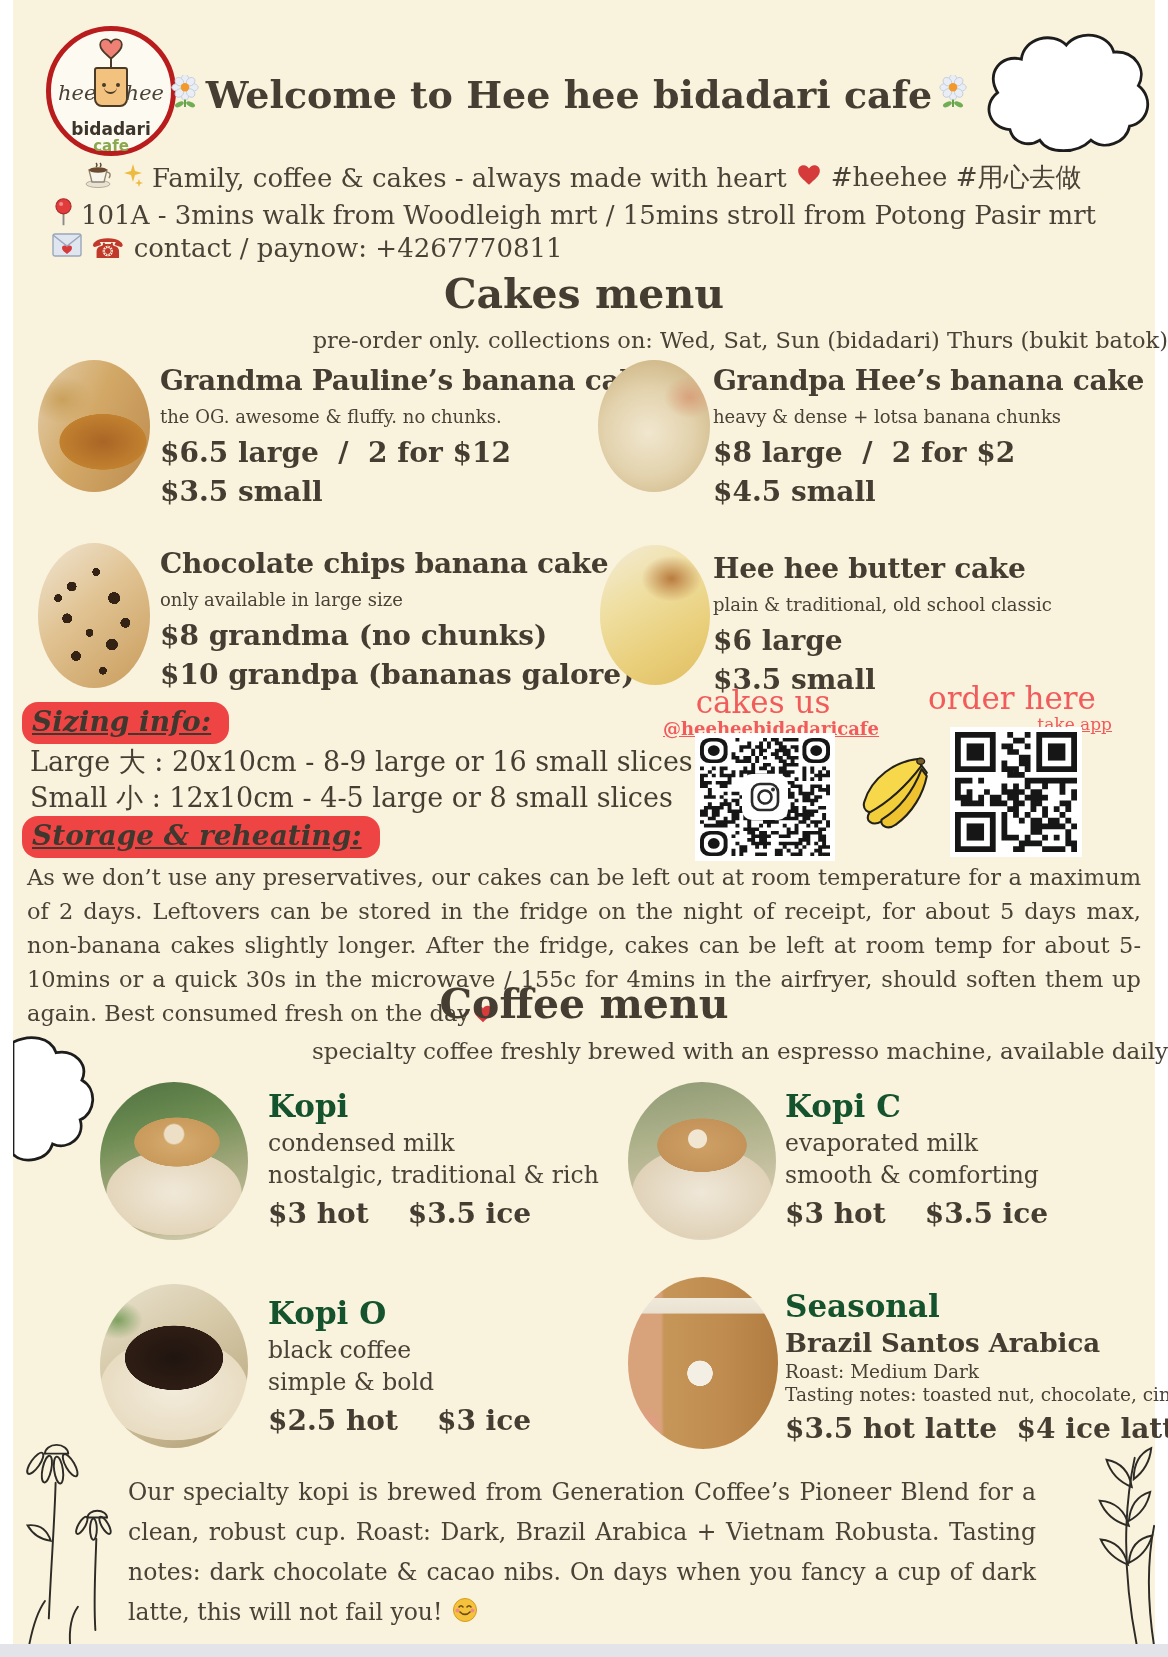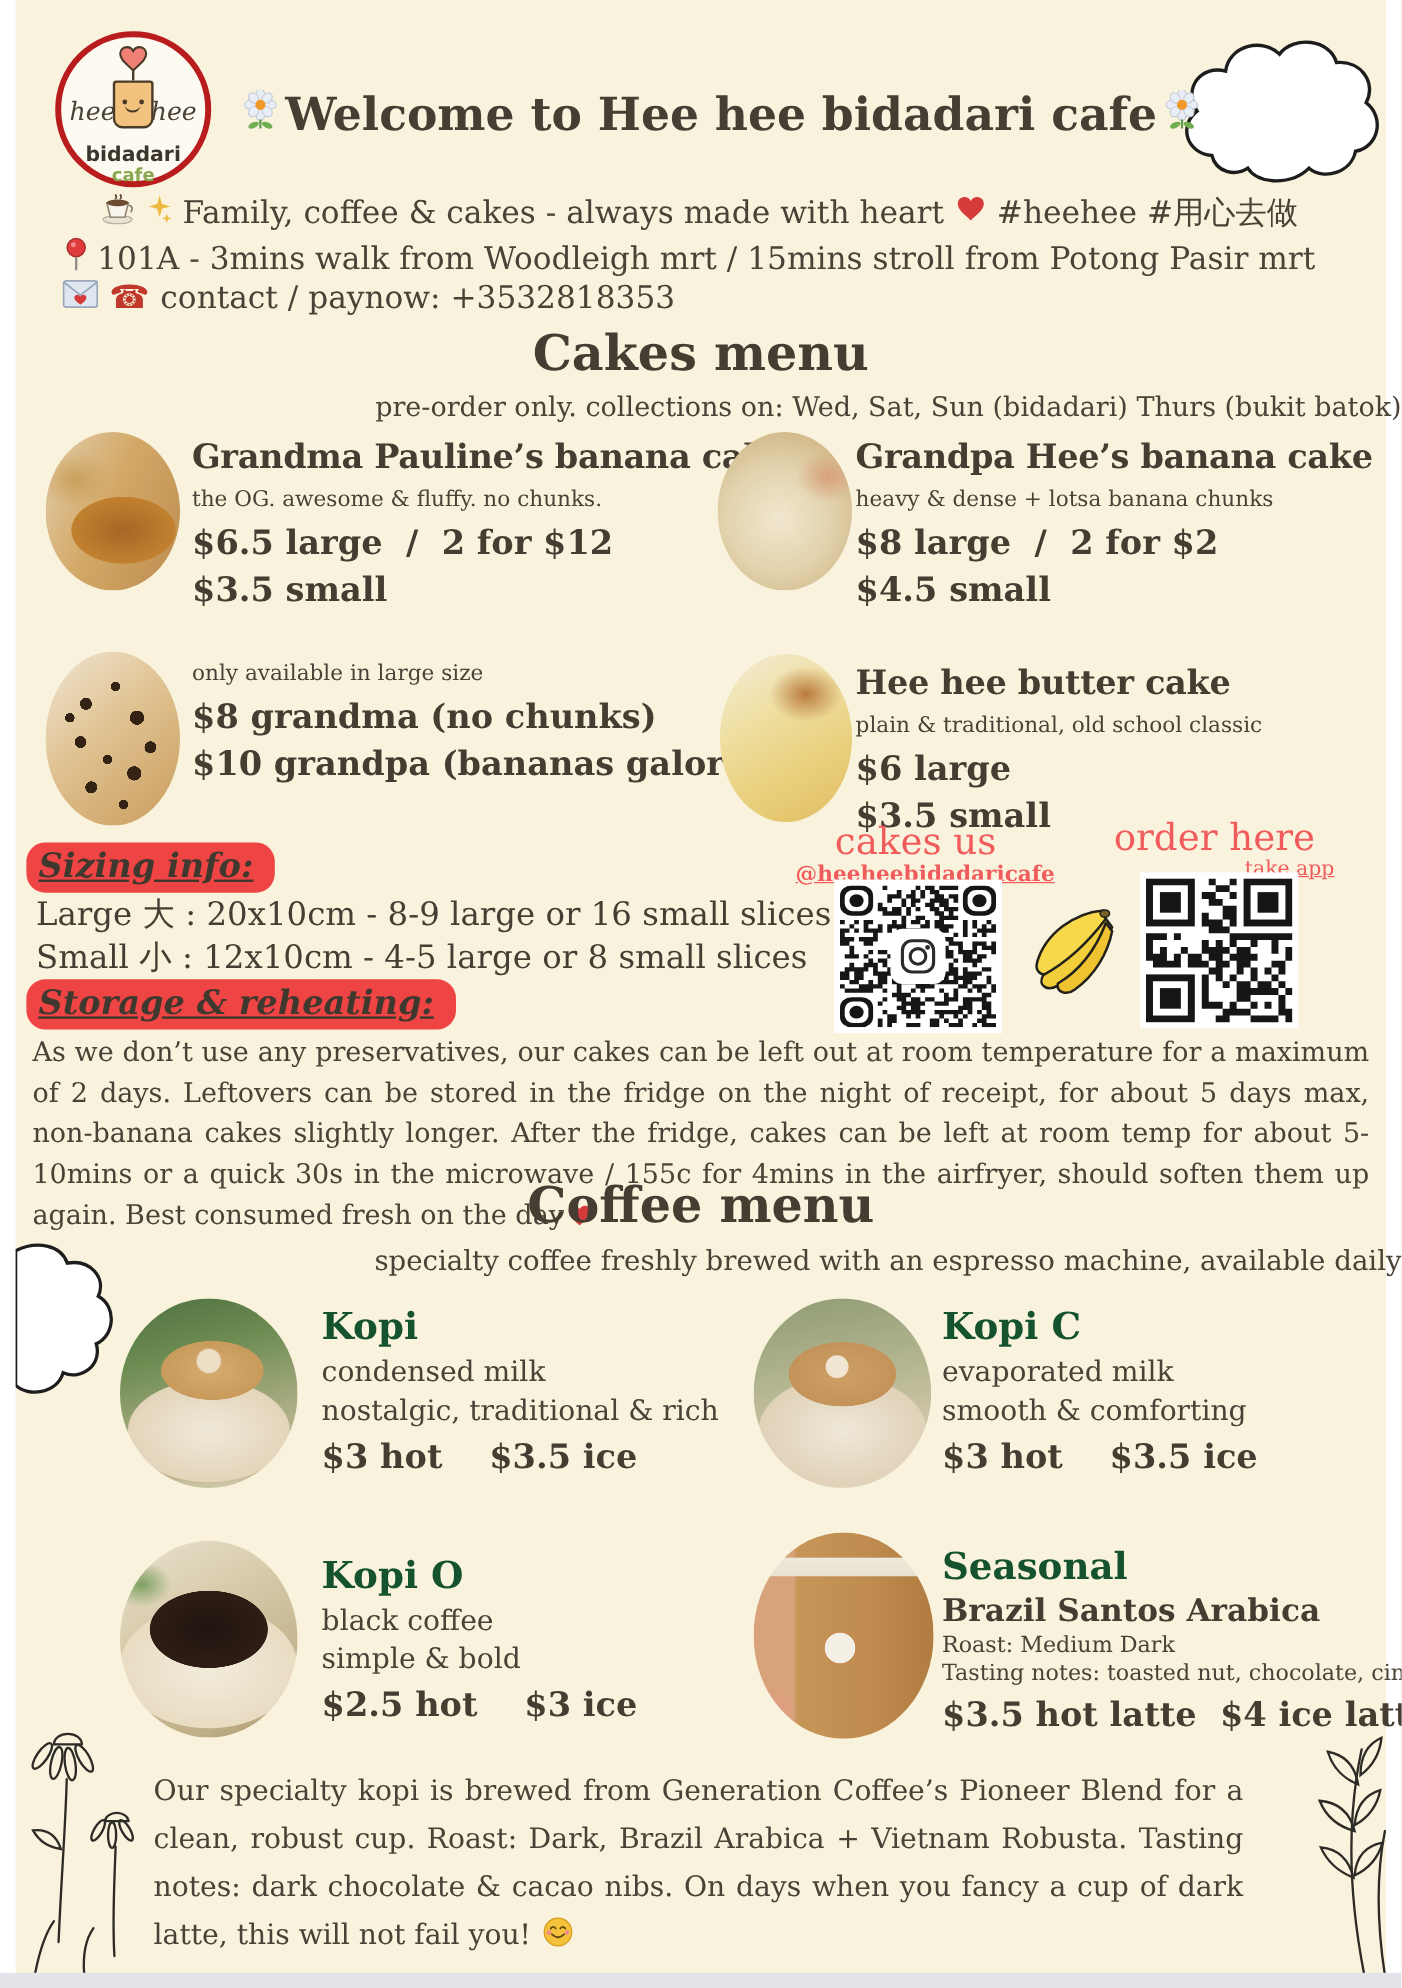--- a/index.html
+++ b/index.html
@@ -20,21 +20,21 @@
   .logo-cup{position:absolute;left:50%;top:36px;transform:translateX(-50%);width:34px;height:40px;
             background:#f3c27f;border:2.5px solid #4a3b28;border-radius:3px 3px 8px 8px}
   .logo-cup .eye{position:absolute;top:14px;width:4px;height:4px;border-radius:50%;background:#4a3b28}
   .logo-cup .eye.l{left:6px}.logo-cup .eye.r{right:6px}
   .logo-cup .smile{position:absolute;left:8px;top:16px;width:13px;height:9px;border:2px solid #4a3b28;
             border-top:none;border-left:none;border-right:none;border-radius:0 0 10px 10px}
   .logo-name{position:absolute;left:0;right:0;top:88px;font-size:17px;font-weight:700;color:#3c352b;font-family:"DejaVu Sans",sans-serif}
   .logo-sub{position:absolute;left:0;right:0;top:106px;font-size:15px;font-weight:700;color:#8aa84f;font-family:"DejaVu Sans",sans-serif}
 
   
-  .title-row{position:absolute;left:201px;top:72px;width:800px;display:flex;align-items:center;justify-content:center;gap:5px}
+  .title-row{position:absolute;left:169px;top:72px;width:800px;display:flex;align-items:center;justify-content:center;gap:5px}
   .page-title{font-size:38px;font-weight:600;color:#463e33;white-space:nowrap}
   .info-line{position:absolute;display:flex;align-items:center;gap:9px;font-size:26px;color:#4b4237;white-space:nowrap}
 
   
   .menu-title{position:absolute;left:0;right:0;text-align:center;font-size:41px;font-weight:600;color:#453d31}
   .menu-sub{position:absolute;left:0;right:0;text-align:right;font-size:22.5px;color:#4b4237}
 
   
   .photo{position:absolute;border-radius:50%}
   .item-name{font-size:28px;font-weight:600;line-height:38px;white-space:nowrap;letter-spacing:-0.3px;color:#453d31}
@@ -176,21 +176,21 @@
 
   <div class="info-line" style="left:52px;top:233px">
     <span>
       <svg width="30" height="24" viewBox="0 0 30 24">
           <rect x="1" y="1" width="28" height="22" rx="2" fill="#dfe6f0" stroke="#9aa7bb" stroke-width="1.4"></rect>
           <path d="M1,2 L15,13 L29,2" fill="none" stroke="#9aa7bb" stroke-width="1.4"></path>
           <path d="M15 21 C12.6 19 10 17.4 10 15 C10 13.4 11.3 12.6 12.4 12.6 C13.4 12.6 14.5 13.2 15 14 C15.5 13.2 16.6 12.6 17.6 12.6 C18.7 12.6 20 13.4 20 15 C20 17.4 17.4 19 15 21Z" fill="#d63b3b"></path>
         </svg>
     </span>
     <span style="font-family:'DejaVu Sans',sans-serif;color:#c0392b;font-size:27px;line-height:27px">☎</span>
-    <span>contact / paynow: +3532818353</span>
+    <span>contact / paynow: +4267770811</span>
   </div>
 
   <div class="menu-title" style="top:270px">Cakes menu</div>
   <div class="menu-sub" style="top:327px">pre-order only. collections on: Wed, Sat, Sun (bidadari) Thurs (bukit batok)</div>
 
   <div class="photo abs" style="left:38px;top:360px;width:112px;height:132px;background:
        radial-gradient(ellipse 70% 38% at 58% 62%, #a96526 0%, #c1812f 55%, rgba(0,0,0,0) 56%),
        radial-gradient(ellipse 45% 30% at 22% 30%, #caa15c 0%, rgba(0,0,0,0) 60%),
        linear-gradient(115deg, #e3cfae 0%, #d3a968 45%, #bd8c4e 100%)"></div>
   <div class="abs" style="left:160px;top:362px">
@@ -216,20 +216,21 @@
        radial-gradient(circle 6px at 68% 38%, #342315 98%, rgba(0,0,0,0) 100%),
        radial-gradient(circle 5px at 26% 52%, #342315 98%, rgba(0,0,0,0) 100%),
        radial-gradient(circle 4px at 46% 62%, #342315 98%, rgba(0,0,0,0) 100%),
        radial-gradient(circle 6px at 66% 70%, #342315 98%, rgba(0,0,0,0) 100%),
        radial-gradient(circle 5px at 34% 78%, #342315 98%, rgba(0,0,0,0) 100%),
        radial-gradient(circle 4px at 58% 88%, #342315 98%, rgba(0,0,0,0) 100%),
        radial-gradient(circle 5px at 78% 55%, #342315 98%, rgba(0,0,0,0) 100%),
        radial-gradient(circle 4px at 18% 38%, #342315 98%, rgba(0,0,0,0) 100%),
        linear-gradient(140deg, #f0e5d2 0%, #e0c291 45%, #c99c5c 100%)"></div>
   <div class="abs" style="left:160px;top:545px">
+    <div class="item-name">Chocolate chips banana cake</div>
     <div class="item-desc">only available in large size</div>
     <div class="item-price">$8 grandma (no chunks)</div>
     <div class="item-price">$10 grandpa (bananas galore)</div>
   </div>
 
   <div class="photo abs" style="left:600px;top:545px;width:110px;height:140px;background:
        radial-gradient(ellipse 50% 30% at 65% 24%, #b97b3e 0%, rgba(0,0,0,0) 55%),
        linear-gradient(150deg, #f4ecd9 0%, #efdfa2 35%, #e9ce79 70%, #dfbd62 100%)"></div>
   <div class="abs" style="left:713px;top:550px">
     <div class="item-name">Hee hee butter cake</div>

